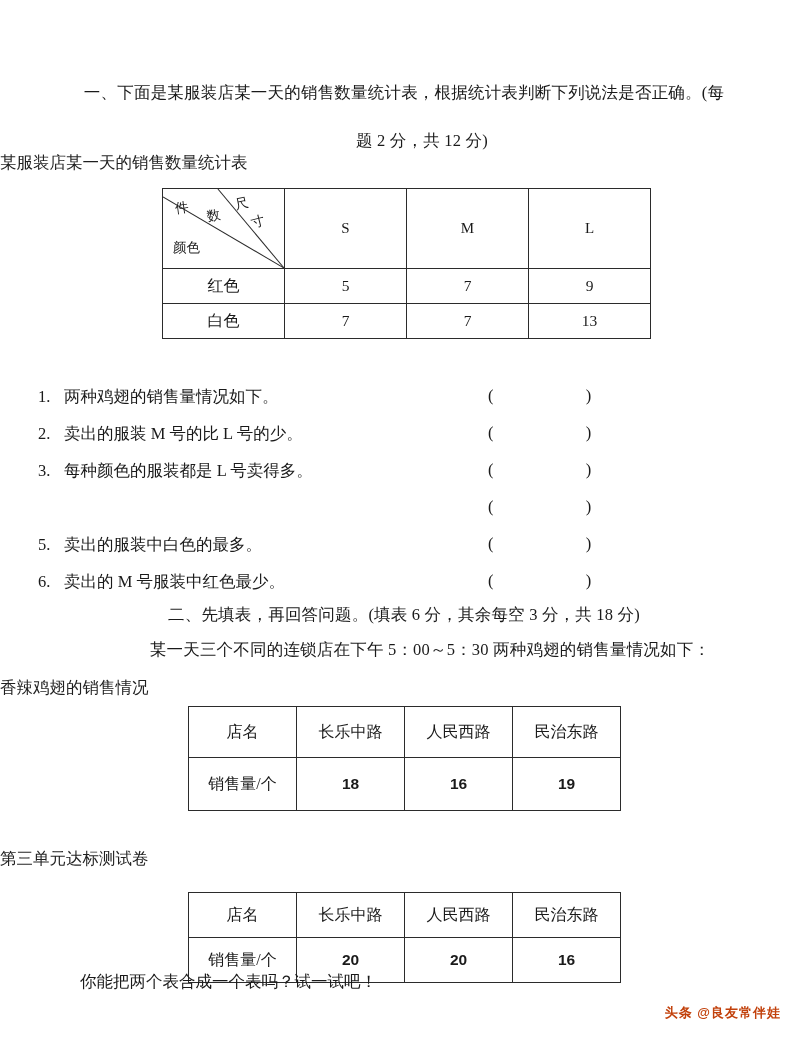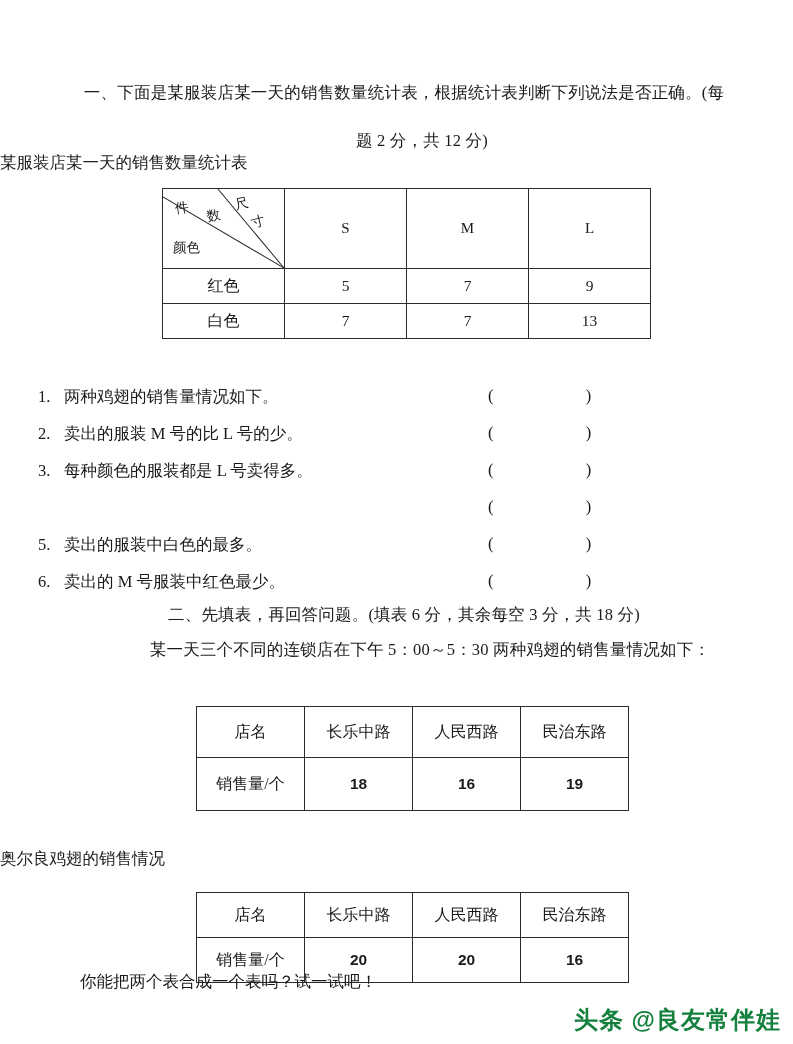--- a/index.html
+++ b/index.html
@@ -122,21 +122,21 @@
     left: 488px;
     font-size: 16.5px;
     letter-spacing: 28px;
   }
 
   
   .tbl-w {
     position: absolute;
     border-collapse: collapse;
     table-layout: fixed;
-    left: 196px;
+    left: 188px;
     padding-left: 7px;
   }
   .tbl-w td {
     border: 1px solid #2b2b2b;
     text-align: center;
     vertical-align: middle;
     font-size: 16px;
     width: 105px;
   }
   .tbl-w td.hd { height: 48px; }
@@ -157,23 +157,23 @@
     left: 80px;
     top: 971px;
     font-size: 16.5px;
   }
 
   
   .watermark {
     position: absolute;
     right: 12px;
     top: 1004px;
-    font-size: 24px;
+    font-size: 13px;
     font-weight: bold;
-    color: #15803d;
+    color: #c2410c;
     font-family: "Liberation Sans", "DejaVu Sans", sans-serif;
     letter-spacing: 1px;
   }
 </style>
 </head>
 <body>
 
 <div class="page">
 
 
@@ -238,38 +238,39 @@
   <div class="tf-paren" style="top:534px">(&nbsp;&nbsp;)</div>
 
   <div class="tf-item" style="top:571px">
     <span class="tf-num">6.</span><span>卖出的 M 号服装中红色最少。</span>
   </div>
   <div class="tf-paren" style="top:571px">(&nbsp;&nbsp;)</div>
 
   <div class="q-block q2-line1">二、先填表，再回答问题。(填表 6 分，其余每空 3 分，共 18 分)</div>
   <div class="q-block q2-line2">某一天三个不同的连锁店在下午 5：00～5：30 两种鸡翅的销售量情况如下：</div>
 
+  <div class="tbl-caption" id="cap2">香辣鸡翅的销售情况</div>
   <table class="tbl-w" id="tbl2">
     <tbody>
         <tr>
       <td class="hd">店名</td>
       <td class="hd">长乐中路</td>
       <td class="hd">人民西路</td>
       <td class="hd">民治东路</td>
     </tr>
     <tr>
       <td class="vl">销售量/个</td>
       <td class="vl val">18</td>
       <td class="vl val">16</td>
       <td class="vl val">19</td>
     </tr>
   </tbody>
     </table>
 
-  <div class="tbl-caption" id="cap3">奥尔良鸡翅的销售情况</div>
+  <div class="tbl-caption" id="cap3">第三单元达标测试卷</div>
   <table class="tbl-w" id="tbl3">
     <tbody>
         <tr>
       <td class="hd">店名</td>
       <td class="hd">长乐中路</td>
       <td class="hd">人民西路</td>
       <td class="hd">民治东路</td>
     </tr>
     <tr>
       <td class="vl">销售量/个</td>

